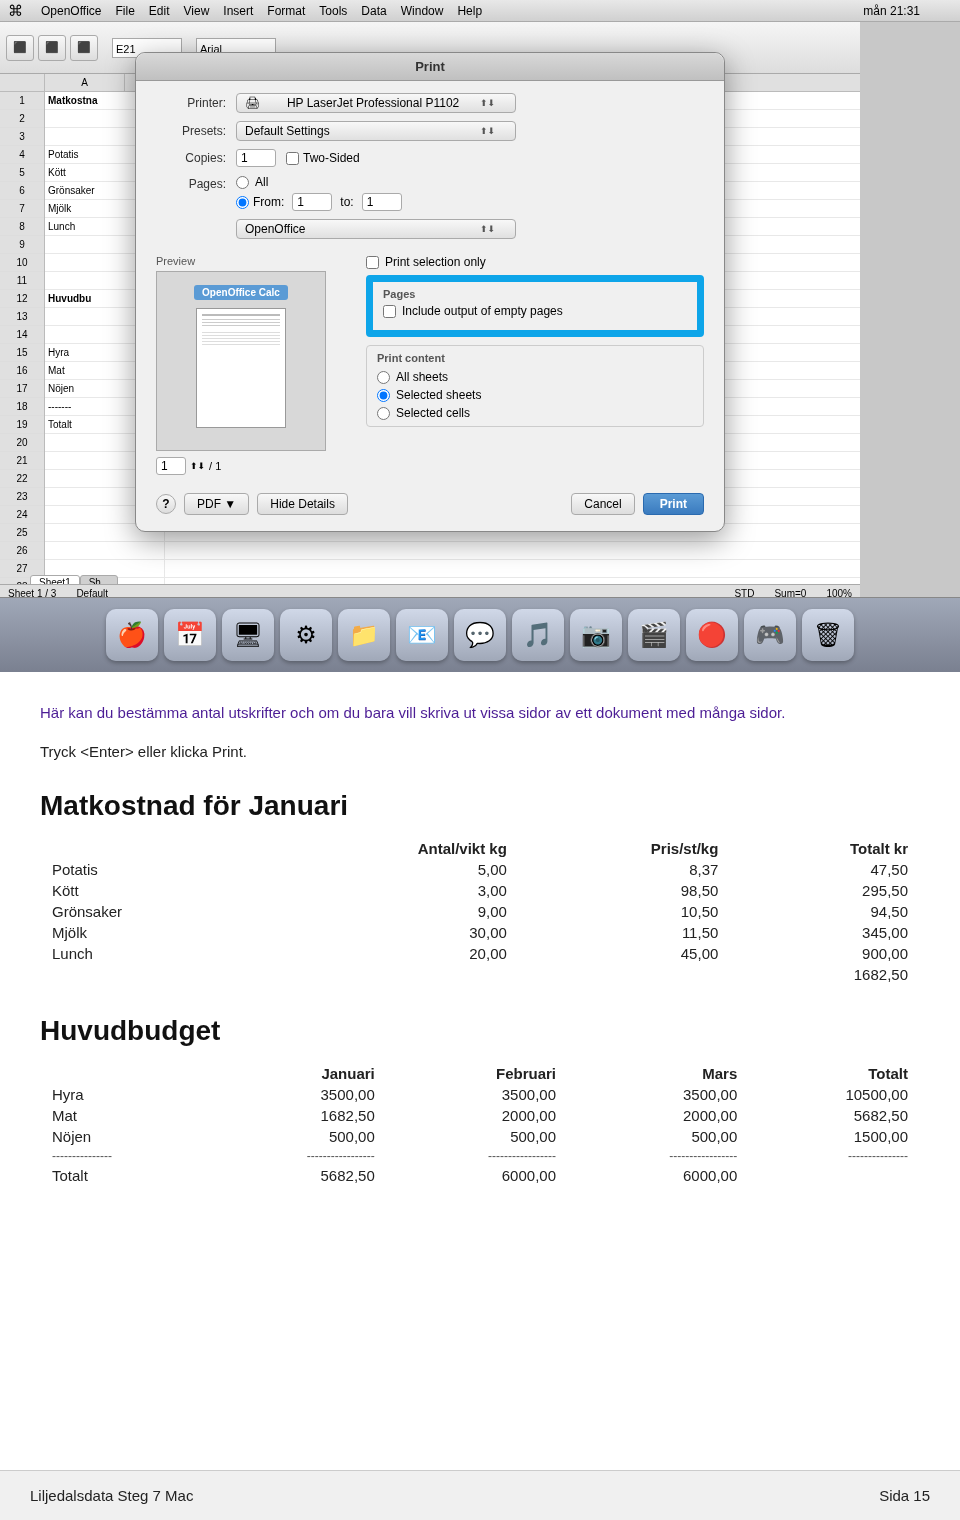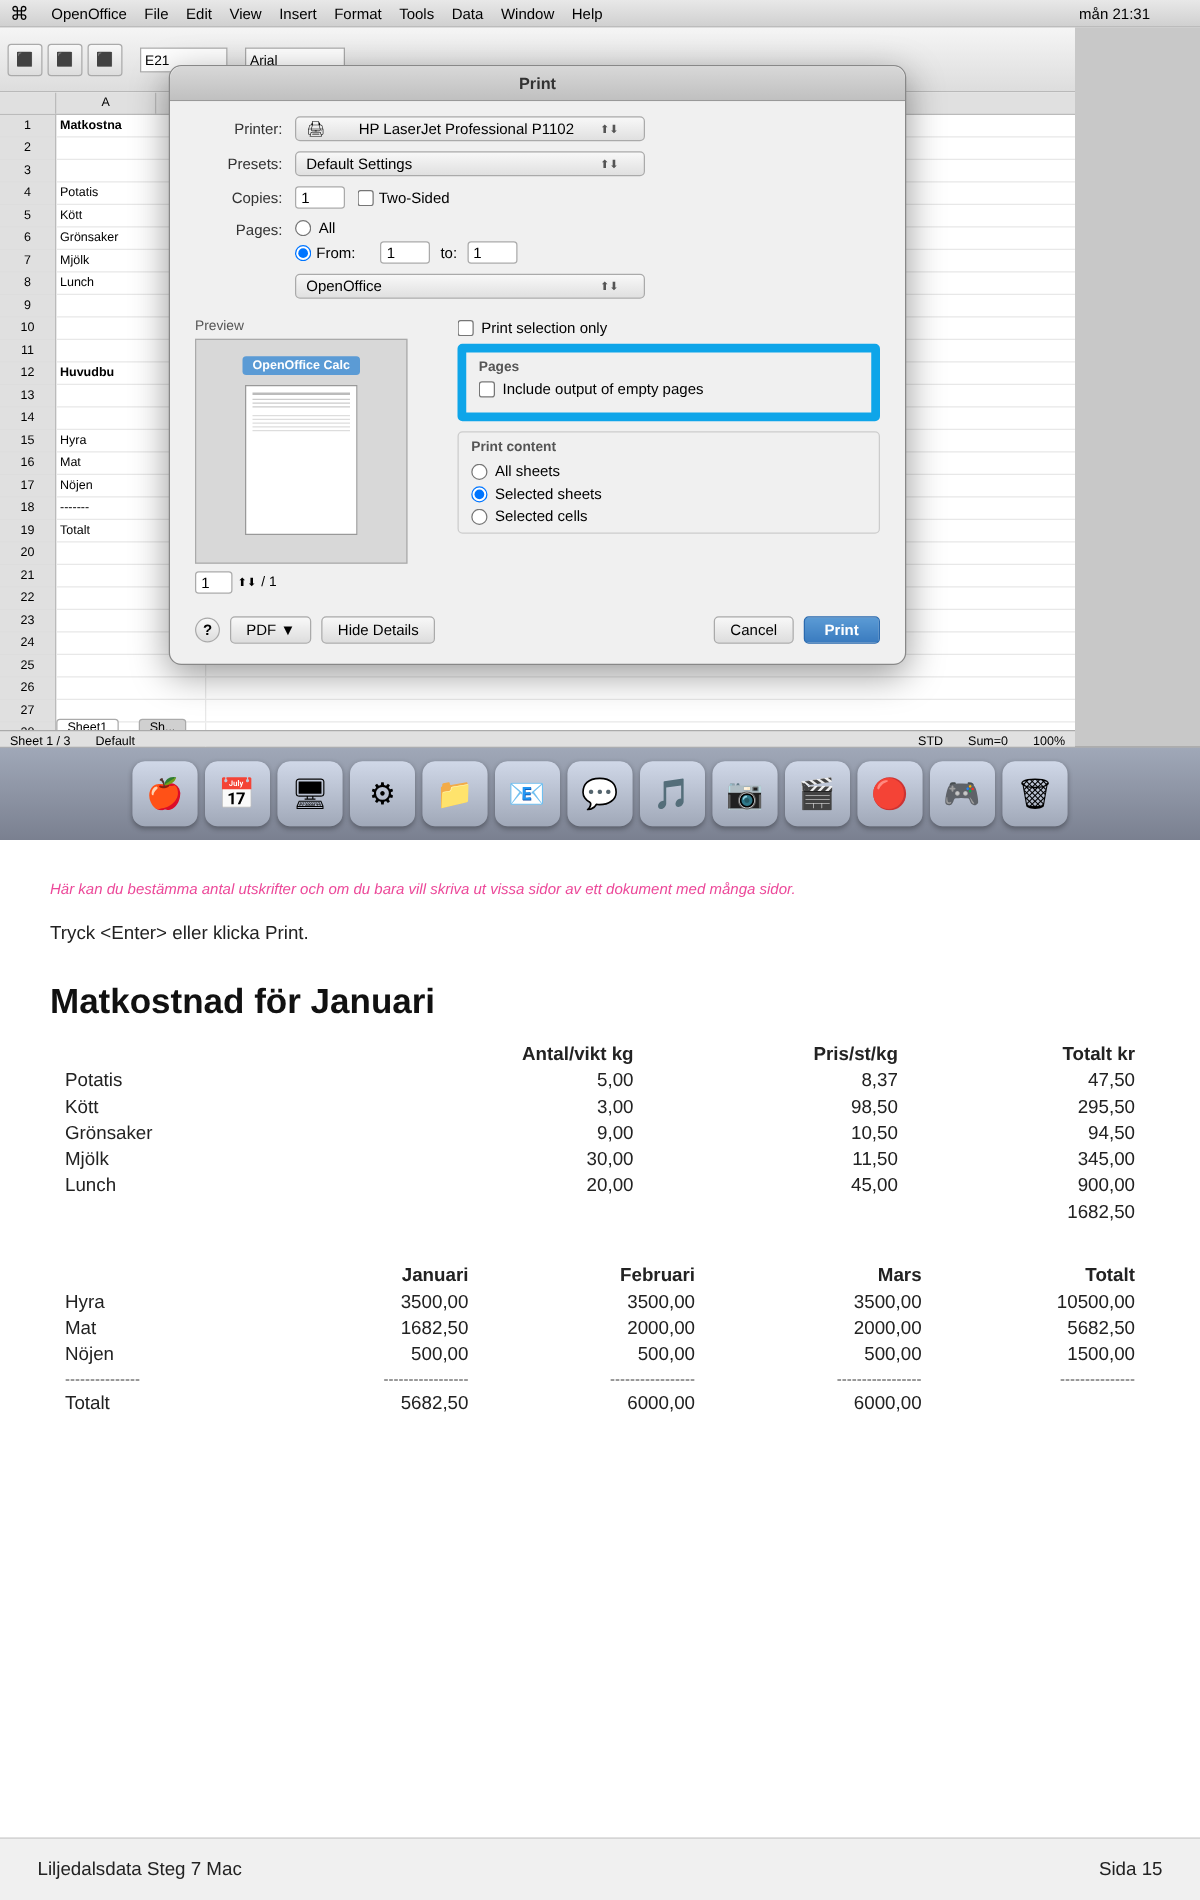--- a/index.html
+++ b/index.html
@@ -121,23 +121,23 @@
       overflow: hidden;
       white-space: nowrap;
     }
     .cell-bold { font-weight: bold; }
     .cell-a { width: 120px; }
 
     
     .sheet-tabs {
       position: absolute;
       bottom: 12px;
-      left: 45px;
-      display: flex;
-      gap: 16px;
+      left: 30px;
+      display: flex;
+      gap: 0;
     }
     .sheet-tab {
       background: #d0d0d0;
       border: 1px solid #aaa;
       border-radius: 3px 3px 0 0;
       padding: 1px 8px;
       font-size: 10px;
       cursor: pointer;
     }
     .sheet-tab.active { background: #fff; }
@@ -299,25 +299,24 @@
       cursor: pointer;
       box-shadow: 0 2px 4px rgba(0,0,0,0.3);
     }
 
     
     .tutorial-section {
       padding: 30px 40px;
       background: #fff;
     }
     .tutorial-intro {
-      font-size: 12px;
-      color: #ec4899;
+      font-size: 15px;
+      color: #4c1d95;
       margin-bottom: 18px;
       line-height: 1.5;
-      font-style: italic;
     }
     .tutorial-subtext {
       font-size: 15px;
       color: #222;
       margin-bottom: 30px;
     }
 
     
     .section-heading {
       font-size: 28px;
@@ -674,21 +673,21 @@
 
       <div class="pages-row">
         <span class="pages-label">Pages:</span>
         <div class="pages-options">
           <div class="radio-row">
             <input type="radio" name="pages" style="">
             <span>All</span>
           </div>
           <div class="from-row">
             <input type="radio" name="pages" checked="" style="">
-            <span style="margin-right:16px">From:</span>
+            <span style="margin-right:4px">From:</span>
             <input class="small-input" type="text" value="1" style="">
             <span style="margin:0 4px;font-size:12px">to:</span>
             <input class="small-input" type="text" value="1" style="">
           </div>
         </div>
       </div>
 
       <div style="display:flex;align-items:center;margin-bottom:8px;">
         <div class="app-select">
           <span>OpenOffice</span>
@@ -839,20 +838,21 @@
       <tr class="total-row">
         <td></td>
         <td></td>
         <td></td>
         <td>1682,50</td>
       </tr>
     </tbody>
   </table>
 
   <div class="huvud-section">
+    <h2 class="section-heading">Huvudbudget</h2>
     <table class="data-table">
       <thead>
         <tr>
           <th></th>
           <th>Januari</th>
           <th>Februari</th>
           <th>Mars</th>
           <th>Totalt</th>
         </tr>
       </thead>

